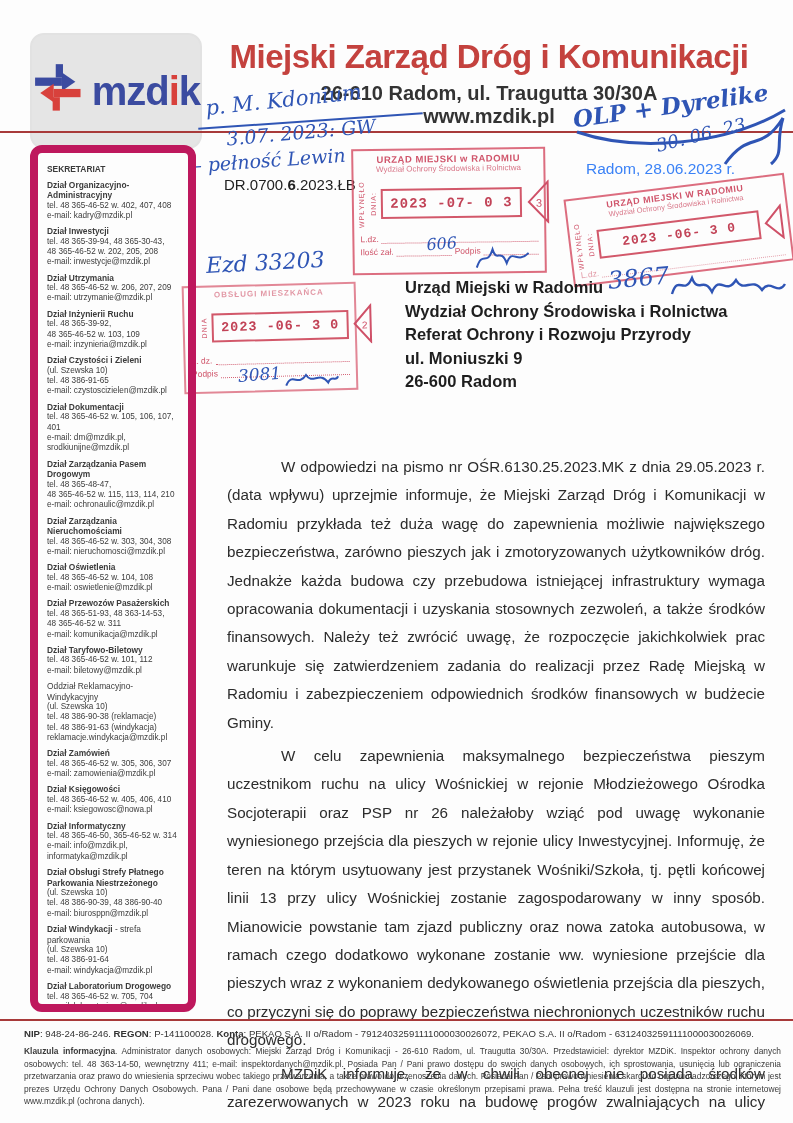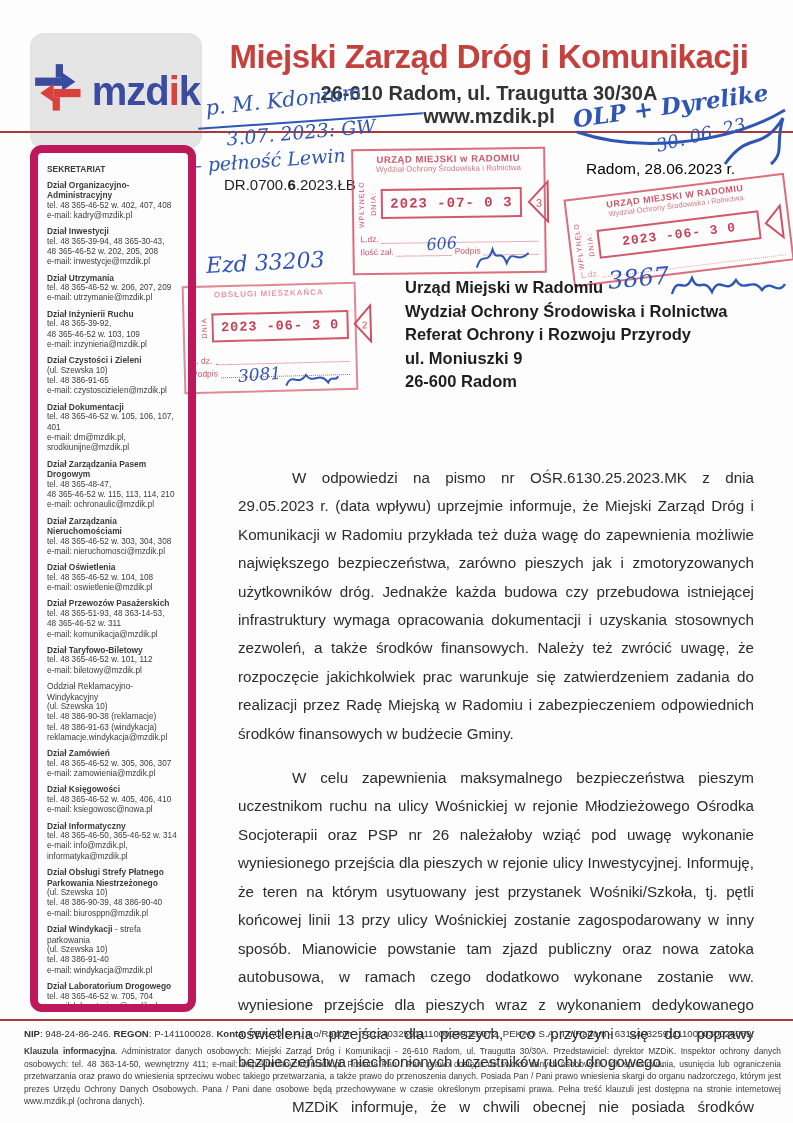--- a/index.html
+++ b/index.html
@@ -14,21 +14,21 @@
   .doc-title{font-size:33px;font-weight:700;color:#c4423e;letter-spacing:-0.5px;line-height:1.05;}
   .doc-addr{font-size:20px;color:#333;margin-top:7px;font-weight:600;}
   .doc-site{font-size:20px;color:#333;margin-top:0;font-weight:700;}
   .rule{position:absolute;left:0;width:793px;border-top:2px solid #a83a3a;}
   .rule.top{top:131px;}
   .rule.bottom{top:1019px;}
   
   .hand{position:absolute;font-family:"DejaVu Serif",serif;font-style:italic;color:#2f55b5;white-space:nowrap;}
   .hand-underline{position:absolute;border-top:2px solid #2f55b5;transform:rotate(-4deg);}
   
-  .date-line{position:absolute;left:586px;top:160px;font-size:15.5px;color:#000000;}
+  .date-line{position:absolute;left:586px;top:160px;font-size:15.5px;color:#3b82f6;}
   .ref-line{position:absolute;left:224px;top:176px;font-size:15px;color:#222;}
   .b{font-weight:bold;}
   
   .stamp{position:absolute;color:#cf5168;border:2px solid rgba(214,84,105,.85);background:transparent;}
   .stamp .s-h1{font-size:9.5px;text-align:center;letter-spacing:.5px;margin-top:3px;font-weight:bold;color:#d0556b;}
   .stamp .s-h2{font-size:8px;text-align:center;color:rgba(208,85,107,.8);}
   .s-mid{display:flex;align-items:center;gap:4px;padding:2px 4px;}
   .vtext{writing-mode:vertical-rl;transform:rotate(180deg);font-size:7px;letter-spacing:1px;color:#d0556b;line-height:1.1;}
   .datebox{border:2px solid rgba(205,70,90,.9);padding:5px 7px;font-family:"Liberation Mono",monospace;
            font-weight:bold;font-size:14px;letter-spacing:1px;color:#c24357;white-space:nowrap;flex:1;text-align:center;}
@@ -44,21 +44,21 @@
            border-radius:12px;padding:11px 9px;box-sizing:border-box;color:#3b3b3b;overflow:hidden;}
   .sb-item{margin-bottom:5px;}
   .sb-title{font-size:8.4px;font-weight:bold;line-height:1.25;}
   .sb-title .plain-suffix{font-weight:normal;}
   .sb-title.plain{font-weight:normal;}
   .sb-line{font-size:8.2px;line-height:1.26;}
   .sb-note{font-size:8.2px;margin-top:4px;}
   
   .body-text{position:absolute;left:222px;top:448px;width:548px;font-size:15.2px;line-height:28.4px;
              color:#2c2c2c;text-align:justify;}
-  .body-text p{margin:16px;text-indent:54px;}
+  .body-text p{margin:5px;text-indent:54px;}
   
   .footer{position:absolute;left:0;top:1021px;width:793px;box-sizing:border-box;padding:7px 12px 0 24px;color:#333;}
   .nip-line{font-size:9.6px;margin-bottom:6px;}
   .clause{font-size:8.4px;line-height:12.6px;text-align:justify;color:#3a3a3a;}
   svg{display:block;}
 </style>
 </head>
 <body>
 
 <div class="page">
@@ -326,21 +326,21 @@
             <div class="sb-line">(ul. Szewska 10)</div>
             <div class="sb-line">tel. 48 386-90-39, 48 386-90-40</div>
             <div class="sb-line">e-mail: biurosppn@mzdik.pl</div>
           </div>
   </div>
 
   <div class="sb-item">
     <div class="sb-title"><span>Dział Windykacji</span><span class="plain-suffix"> - strefa parkowania</span></div>
     <div>
             <div class="sb-line">(ul. Szewska 10)</div>
-            <div class="sb-line">tel. 48 386-91-40</div>
+            <div class="sb-line">tel. 48 386-91-64</div>
             <div class="sb-line">e-mail: windykacja@mzdik.pl</div>
           </div>
   </div>
 
   <div class="sb-item">
     <div class="sb-title"><span>Dział Laboratorium Drogowego</span><span class="plain-suffix"></span></div>
     <div>
             <div class="sb-line">tel. 48 365-46-52 w. 705, 704</div>
             <div class="sb-line">e-mail: laboratorium@mzdik.pl</div>
           </div>

